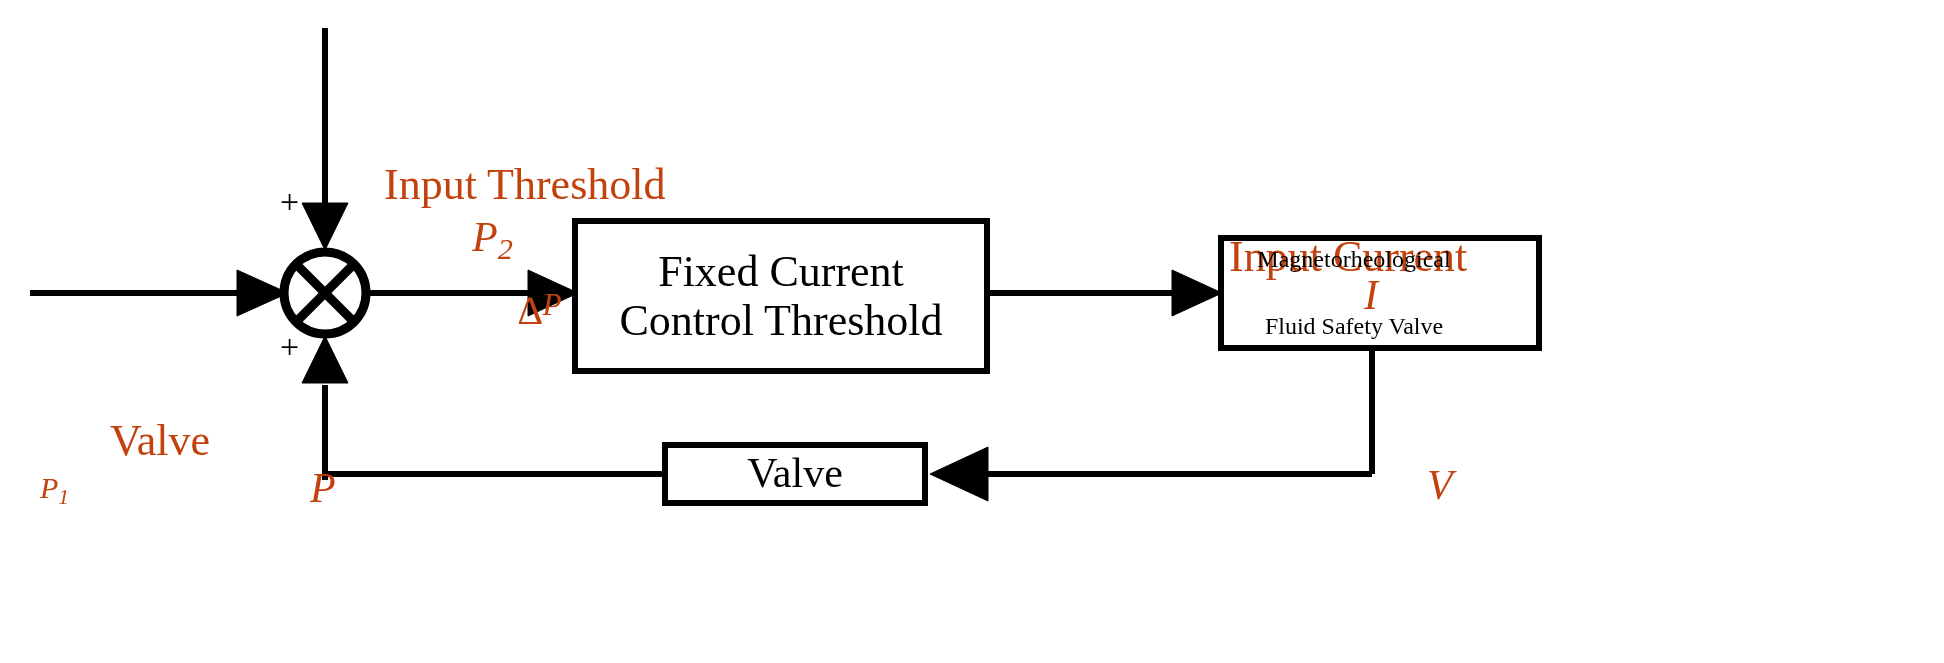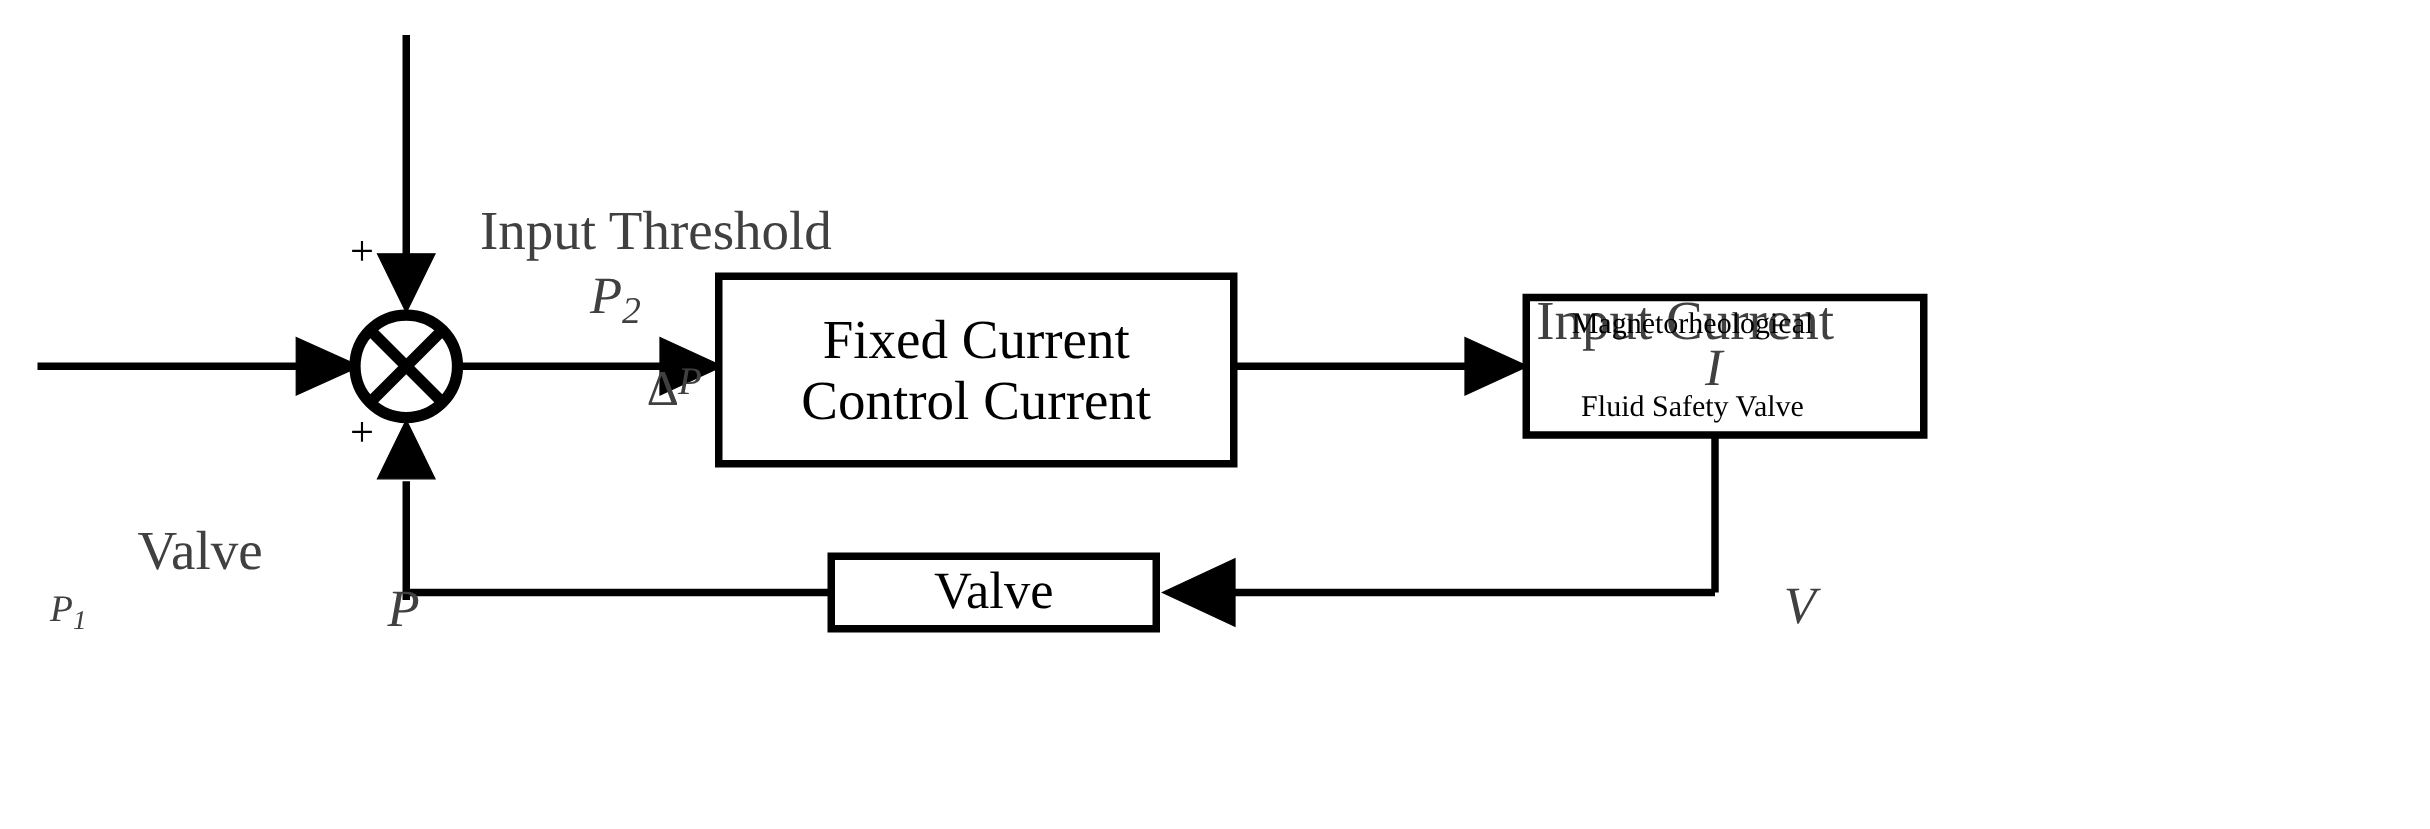--- a/index.html
+++ b/index.html
@@ -21,21 +21,21 @@
     position: absolute;
     left: 0;
     top: 0;
     width: 1944px;
     height: 663px;
   }
   .lbl {
     position: absolute;
     white-space: pre;
     line-height: 1.08;
-    color: #404040;
+    color: #c2410c;
     text-align: center;
   }
   .blocktext {
     position: absolute;
     display: flex;
     flex-direction: column;
     align-items: center;
     justify-content: center;
     text-align: center;
     line-height: 1.12;
@@ -130,21 +130,21 @@
   <div class="lbl" style="left:268px; top:421px; width:60px; font-size:42px; text-align:center;">
     <span class="ital">P</span>
   </div>
 
   <div class="lbl" style="left:478px; top:245px; width:120px; font-size:40px; text-align:left;">
     <span class="ital">∆</span><span class="sup-p">P</span>
   </div>
 
   <div class="blocktext" style="left:575px; top:221px; width:412px; height:150px; font-size:44px;">
     <div>Fixed Current</div>
-    <div>Control Current</div>
+    <div>Control Threshold</div>
   </div>
 
   <div class="lbl" style="left:1185px; top:185px; width:330px; font-size:44px; text-align:left;">
     <span>Input Current</span>
   </div>
 
   <div class="lbl" style="left:1185px; top:228px; width:330px; font-size:42px; text-align:center;">
     <span class="ital">I</span>
   </div>
 

